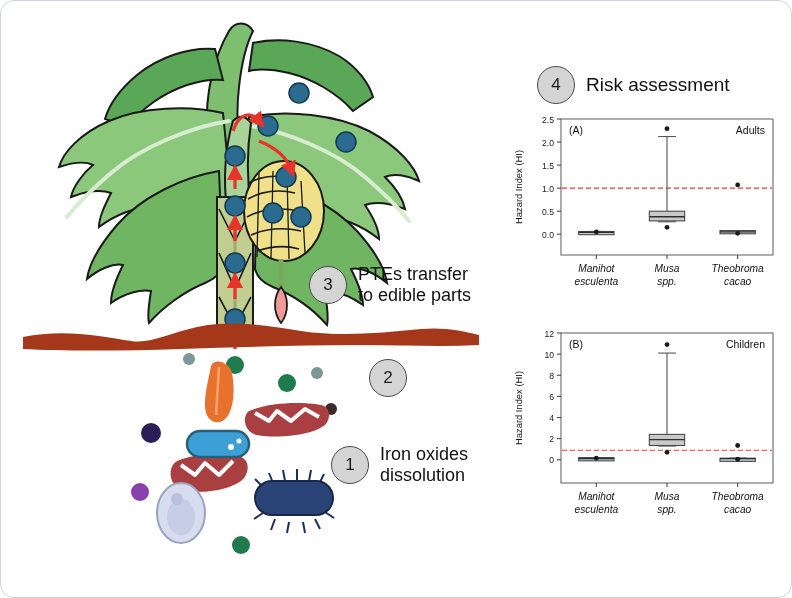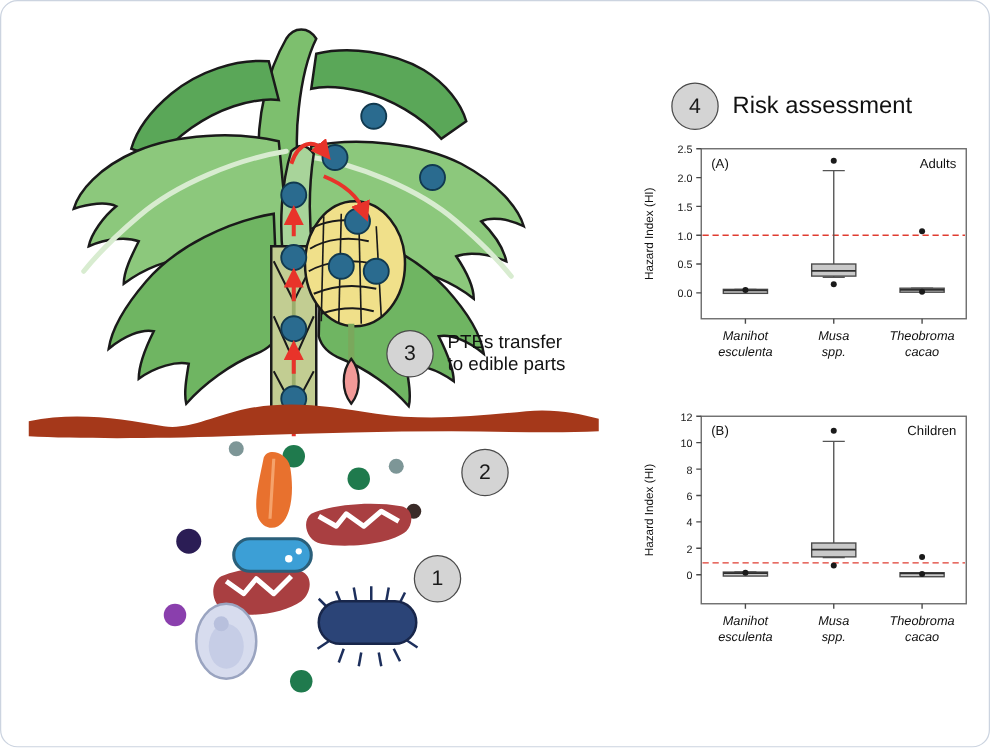--- a/index.html
+++ b/index.html
@@ -9,21 +9,21 @@
           background:#ffffff;border:1.5px solid #ccd4e0;border-radius:14px;}
 
   
   #illustration{position:absolute;left:0;top:0;width:500px;height:598px;}
 
   
   .step{position:absolute;display:flex;align-items:center;gap:11px;}
   .step-circle{width:36px;height:36px;border-radius:50%;background:#d4d4d4;
        border:1.6px solid #4a4a4a;display:flex;align-items:center;
        justify-content:center;font-size:17px;color:#1a1a1a;flex:0 0 auto;}
-  .step-label{font-size:15px;color:#111;line-height:1.18;white-space:pre-line;}
+  .step-label{font-size:18px;color:#111;line-height:1.18;white-space:pre-line;}
 
   #step3{left:308px;top:263px;}
   #step2{left:368px;top:358px;}
   #step1{left:330px;top:443px;}
   #step4{left:536px;top:65px;}
   #step4 .step-label{font-size:19px;}
 
   
   .chart-wrap{position:absolute;}
   #chartA{left:508px;top:112px;width:272px;height:192px;}
@@ -187,20 +187,22 @@
     <div class="step-label">PTEs transfer
 to edible parts</div>
   </div>
 
   <div class="step" id="step2">
     <div class="step-circle">2</div>
   </div>
 
   <div class="step" id="step1">
     <div class="step-circle">1</div>
+    <div class="step-label">Iron oxides
+dissolution</div>
   </div>
 
   <div class="step" id="step4">
     <div class="step-circle">4</div>
     <div class="step-label">Risk assessment</div>
   </div>
 
   <div class="chart-wrap" id="chartA">
       <svg width="272" height="192" viewBox="0 0 272 192" class="chart-svg">
         <rect x="52" y="6" width="212" height="136" fill="#ffffff" stroke="#6a6a6a" stroke-width="1.1"></rect>

